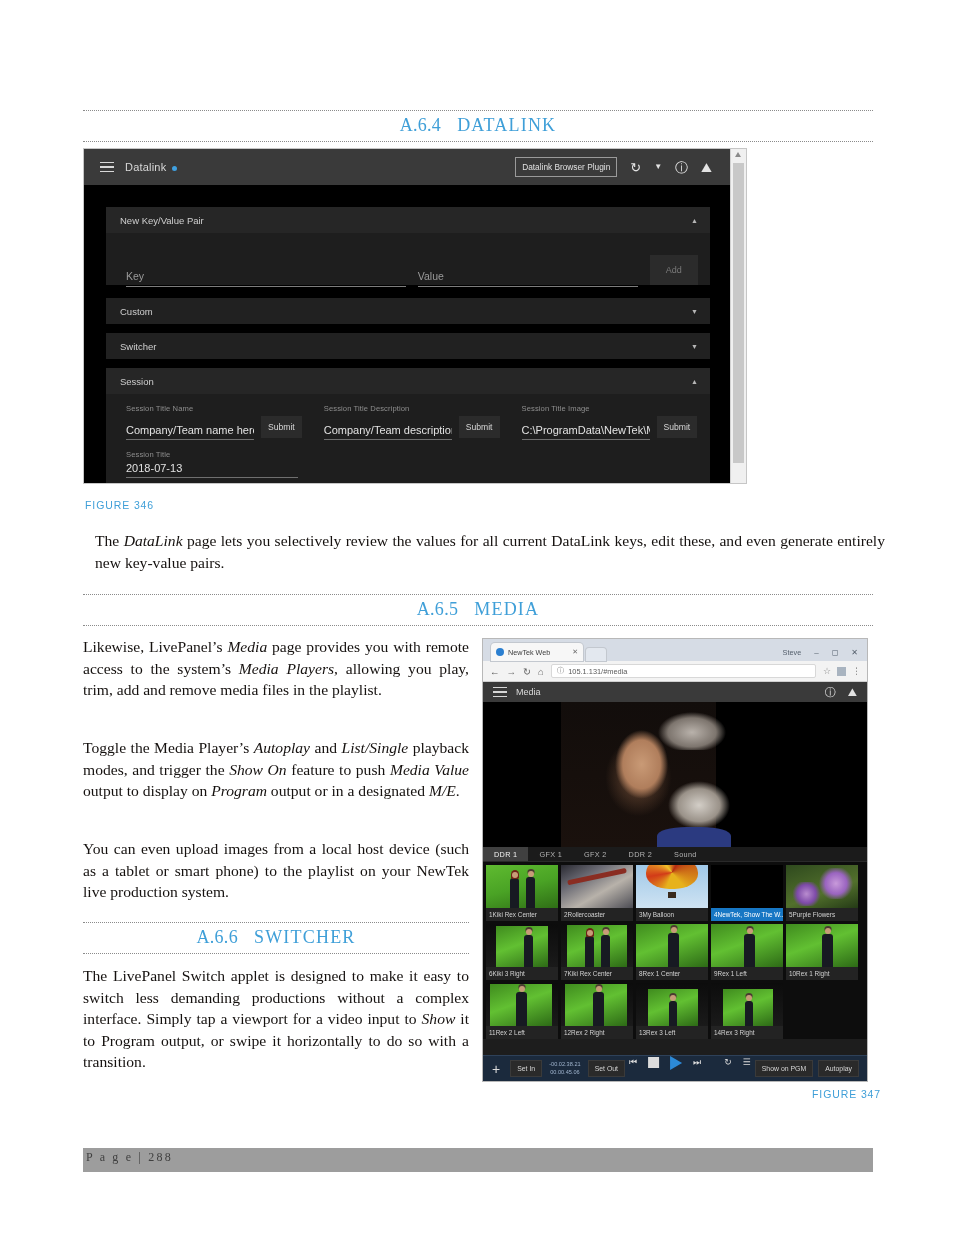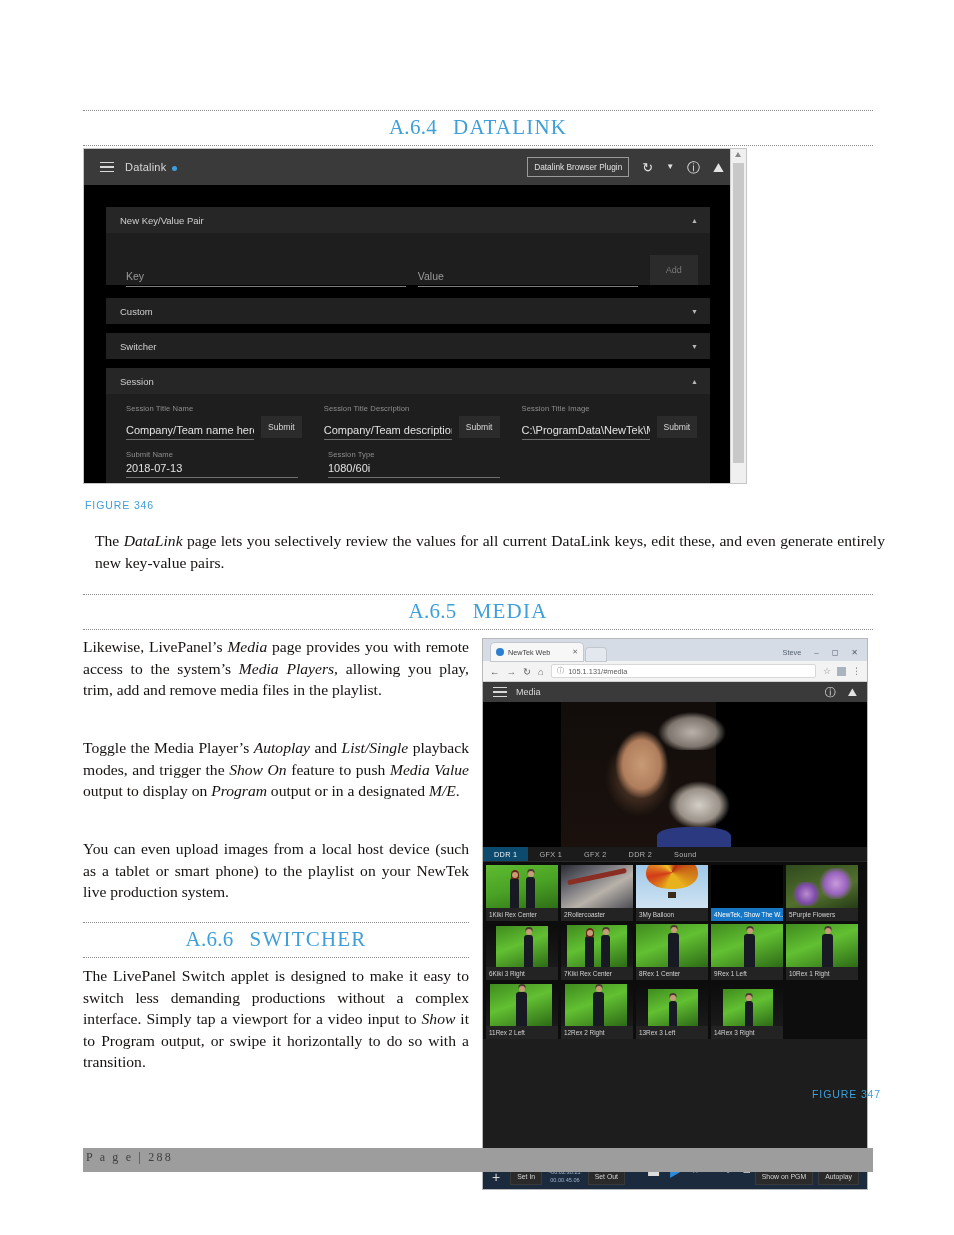--- a/index.html
+++ b/index.html
@@ -14,21 +14,21 @@
 
   .page { position:absolute; left:0; top:0; width:954px; height:1235px; }
 
   
   .sec-head {
     position:absolute;
     border-top: 1px dotted #8b8b8b;
     border-bottom: 1px dotted #8b8b8b;
     color:#3f9fd8;
     font-family:"Liberation Serif", serif;
-    font-size:21px;
+    font-size:18px;
     letter-spacing:0.3px;
     text-align:center;
     padding:4px 0 5px 0;
   }
   .sec-head .num { margin-right:16px; }
   .sec-head .ttl { letter-spacing:1.2px; }
 
   
   .body-par {
     position:absolute;
@@ -72,21 +72,21 @@
     position:absolute; left:0; top:0; width:648px; height:36px;
     background:#3a3a3a; display:flex; align-items:center;
   }
   .hamburger { width:14px; height:11px; margin-left:16px; position:relative; }
   .hamburger i { position:absolute; left:0; width:14px; height:1.6px; background:#d8d8d8; display:block; }
   .hamburger i:nth-child(1){ top:0; }
   .hamburger i:nth-child(2){ top:4.6px; }
   .hamburger i:nth-child(3){ top:9.2px; }
   .dl-title { color:#d8d8d8; font-size:11px; margin-left:11px; letter-spacing:0.2px; }
   .dl-dot { width:5px; height:5px; border-radius:50%; background:#3fa0e0; margin-left:6px; margin-top:2px; }
-  .dl-right { margin-left:auto; display:flex; align-items:center; padding-right:8px; gap:13px; }
+  .dl-right { margin-left:auto; display:flex; align-items:center; padding-right:20px; gap:13px; }
   .dl-plugin {
     border:1px solid #9a9a9a; color:#e0e0e0; font-size:8.3px;
     padding:4px 6px 4px 6px; background:#3a3a3a; white-space:nowrap;
   }
   .ic { color:#e3e3e3; font-size:13px; line-height:1; }
 
   .dl-body { position:absolute; left:0; top:36px; width:648px; bottom:0; background:#000; }
 
   .dl-panel { position:absolute; left:22px; width:604px; background:#1e1e1e; }
   .dl-panel-hdr {
@@ -125,21 +125,21 @@
   .dl-scroll {
     position:absolute; right:0; top:0; width:16px; height:100%;
     background:#f0f0f0; border-left:1px solid #d2d2d2;
   }
   .dl-thumb { position:absolute; left:2px; top:14px; width:11px; height:300px; background:#c8c8c8; }
   .dl-arrow { position:absolute; left:4px; top:3px; width:0;height:0;
     border-left:3.5px solid transparent; border-right:3.5px solid transparent; border-bottom:5px solid #8a8a8a; }
 
   
   .fig347 {
-    position:absolute; left:482px; top:638px; width:386px; height:552px;
+    position:absolute; left:482px; top:638px; width:386px; height:444px;
     background:#1d1d1d; border:1px solid #b8b8b8; overflow:hidden;
     font-family:"Liberation Sans", sans-serif;
   }
   .chrome-tabs {
     height:22px; background:#d6dce5; position:relative; display:flex; align-items:flex-end;
   }
   .tab {
     margin-left:8px; width:92px; height:18px; background:#f7f7f7;
     border-radius:4px 4px 0 0; display:flex; align-items:center; padding:0 5px;
     box-shadow:0 0 0 1px #c3c8cf;
@@ -192,21 +192,21 @@
     background:#2b3a80; border-radius:40% 40% 0 0; }
 
   .dsk-tabs {
     height:15px; background:#1b1b1b; display:flex; align-items:stretch;
     border-bottom:1px solid #2a2a2a;
   }
   .dsk-tab {
     padding:0 11px; display:flex; align-items:center; justify-content:center;
     color:#b2b2b2; font-size:7.3px; letter-spacing:0.3px;
   }
-  .dsk-tab.sel { background:#0c4a6e; color:#f0f0f0; }
+  .dsk-tab.sel { background:#404040; color:#f0f0f0; }
 
   .grid { padding:3px 3px 0 3px; display:flex; flex-wrap:wrap; gap:3px; background:#0d0d0d;}
   .cell { width:72px; }
   .cell-img { width:72px; height:43px; position:relative; overflow:hidden; background:#111; }
   .cell-lbl {
     height:13px; background:#232323; color:#d2d2d2; font-size:6.4px;
     display:flex; align-items:center; padding-left:3px; white-space:nowrap; overflow:hidden;
   }
   .cell.selected .cell-img { outline:1.5px solid #d8d8d8; outline-offset:-1.5px; }
   .cell.selected .cell-lbl { background:#1777c4; color:#ffffff; }
@@ -356,30 +356,23 @@
                   <div class="sc-val">C:\ProgramData\NewTek\Mediа</div>
                   <div class="sc-line"></div>
                 </div>
                 <div class="sc-submit">Submit</div>
               </div>
             </div>
           </div>
 
           <div class="sess-row">
             <div class="sess-cell" style="width:180px;">
-              <div class="sc-lbl">Submit Name</div>
+              <div class="sc-lbl">Session Title</div>
               <div style="width:172px;">
                 <div class="sc-val">2018-07-13</div>
-                <div class="sc-line"></div>
-              </div>
-            </div>
-            <div class="sess-cell" style="width:180px;">
-              <div class="sc-lbl">Session Type</div>
-              <div style="width:172px;">
-                <div class="sc-val">1080/60i</div>
                 <div class="sc-line"></div>
               </div>
             </div>
           </div>
         </div>
       </div>
     </div>
 
     <div class="dl-scroll">
       <div class="dl-arrow"></div>

